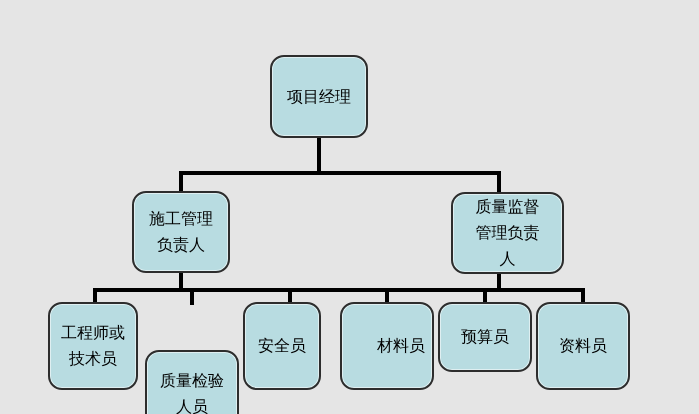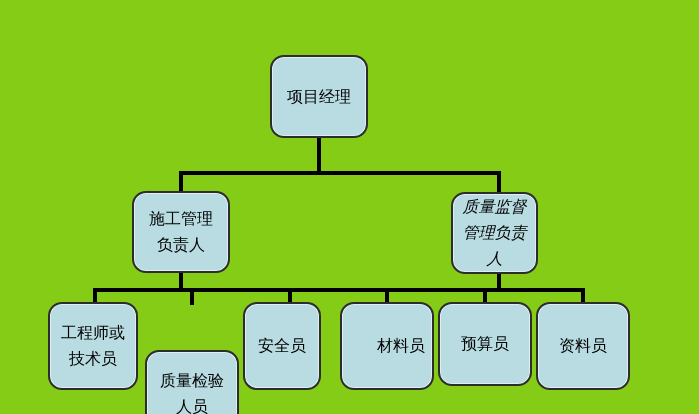--- a/index.html
+++ b/index.html
@@ -1,20 +1,20 @@
 <!DOCTYPE html>
 <html><head>
 <meta charset="utf-8">
 <style>
   html, body { margin: 0; padding: 0; background: #ffffff; }
   #canvas {
     position: relative;
     width: 699px;
     height: 414px;
-    background: #84cc16;
+    background: #e5e5e5;
     font-family: "Liberation Serif", "DejaVu Serif", serif;
     overflow: hidden;
   }
   .node {
     position: absolute;
     box-sizing: border-box;
     background: #b8dce1;
     border: 2px solid #2d2d2d;
     border-radius: 14px;
     display: flex;
@@ -28,27 +28,27 @@
     box-shadow: inset 0 0 0 1px rgba(255,255,255,0.55);
   }
   .line {
     position: absolute;
     background: #000000;
   }
   
   #n-root  { left: 270px; top:  55px; width: 98px; height: 83px; }
   
   #n-m0    { left: 132px; top: 191px; width: 98px; height: 82px; }
-  #n-m1    { left: 451px; top: 192px; width: 87px; height: 82px; font-style: italic; }
+  #n-m1    { left: 451px; top: 192px; width: 113px; height: 82px; }
   
   #n-s0 { left:  48px; top: 302px; width: 90px; height: 88px; }
   #n-s1 { left: 145px; top: 302px; width: 94px; height: 88px; margin-top: 48px; }
   #n-s2 { left: 243px; top: 302px; width: 78px; height: 88px; }
   #n-s3 { left: 340px; top: 302px; width: 94px; height: 88px; padding-left: 28px; }
-  #n-s4 { left: 438px; top: 302px; width: 94px; height: 84px; }
+  #n-s4 { left: 438px; top: 302px; width: 94px; height: 70px; }
   #n-s5 { left: 536px; top: 302px; width: 94px; height: 88px; }
   
   #c-root-v   { left: 317px; top: 135px; width:   4px; height: 40px; }
   #c-h1       { left: 179px; top: 171px; width: 322px; height:  4px; }
   #c-h1-dl    { left: 179px; top: 171px; width:   4px; height: 22px; }
   #c-h1-dr    { left: 497px; top: 171px; width:   4px; height: 22px; }
   #c-m0-down  { left: 179px; top: 266px; width:   4px; height: 26px; }
   #c-m1-down  { left: 497px; top: 271px; width:   4px; height: 21px; }
   #c-h2       { left:  93px; top: 288px; width: 492px; height:  4px; }
   #c-d0 { left:  93px; top: 288px; width: 4px; height: 17px; }

